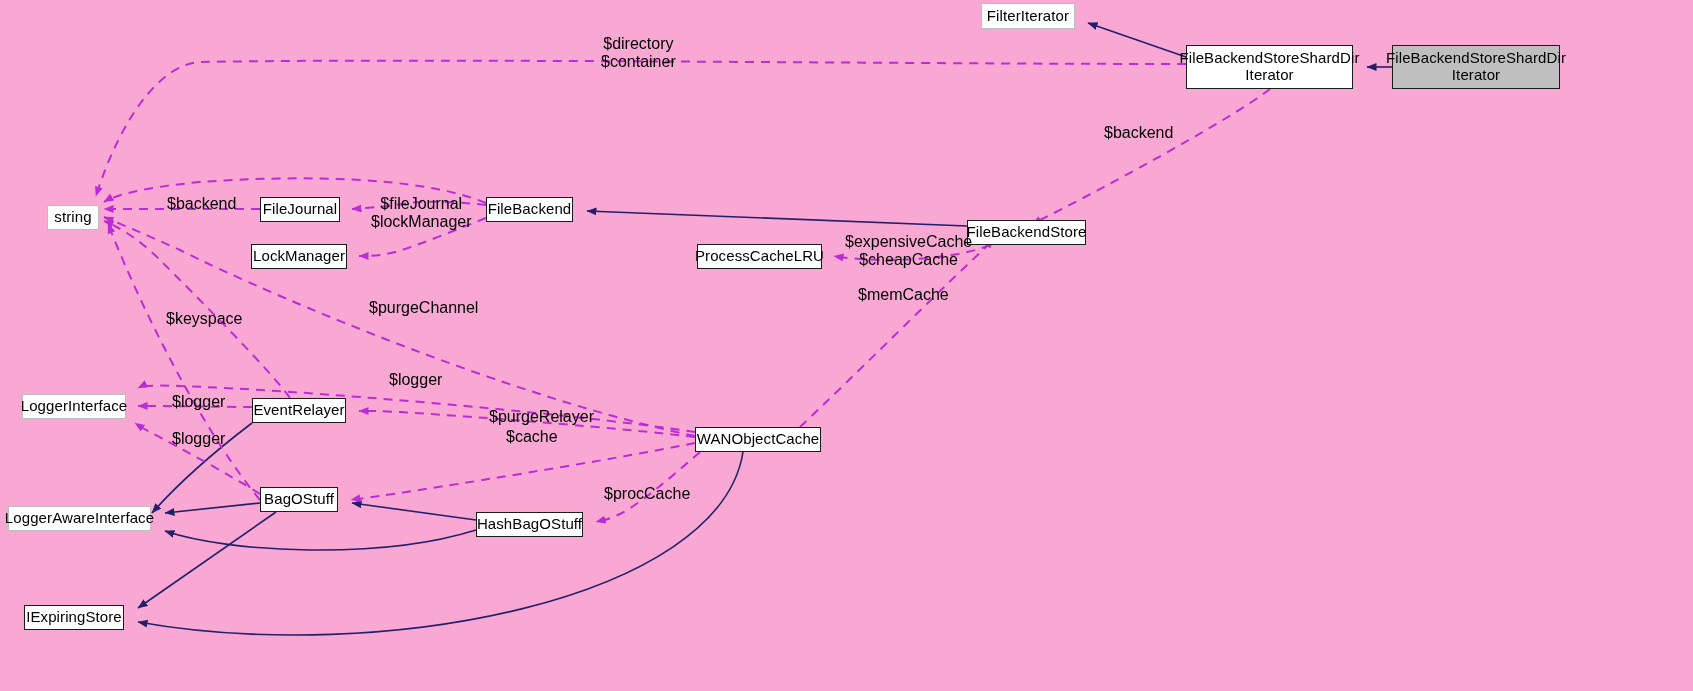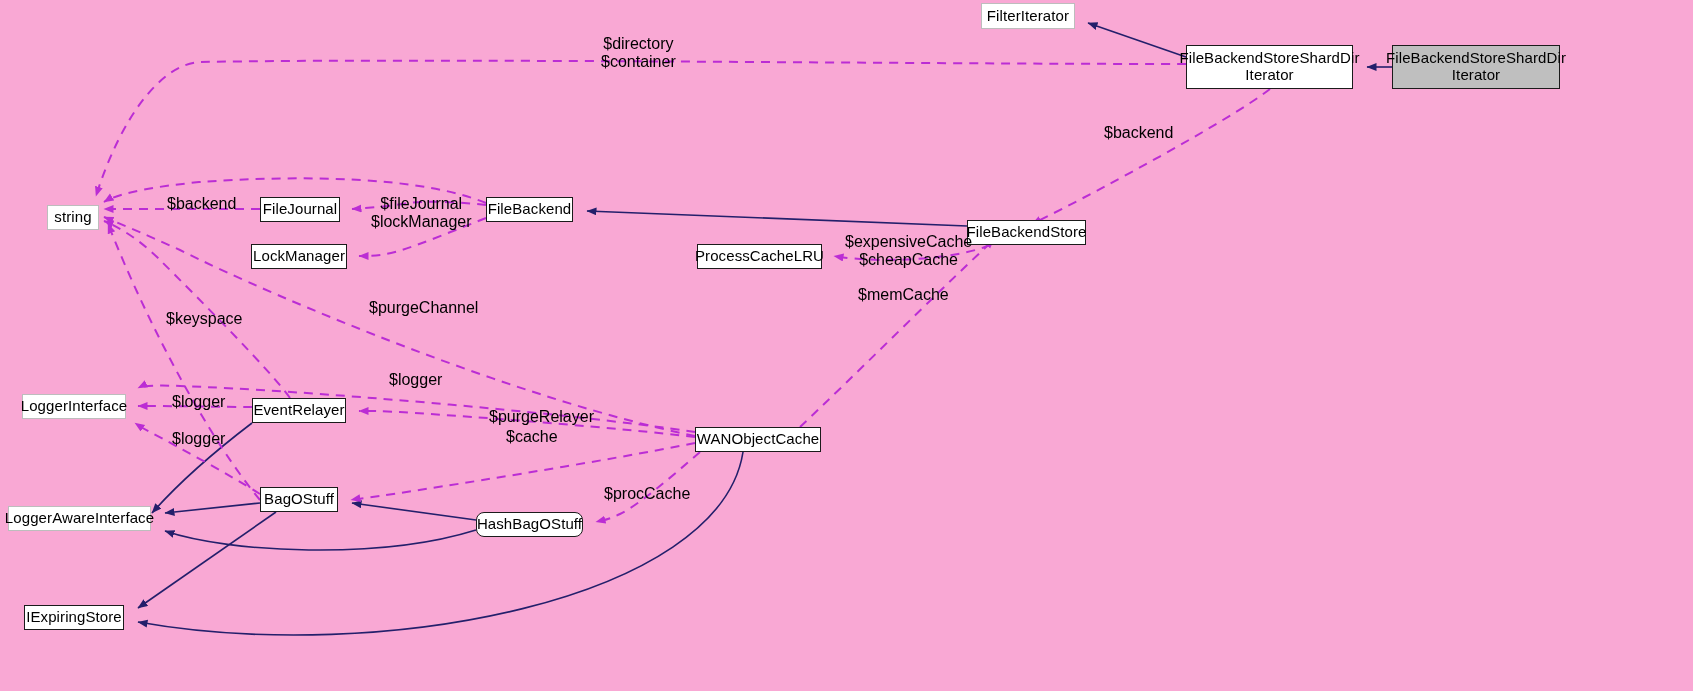--- a/index.html
+++ b/index.html
@@ -160,21 +160,21 @@
   <div class="node faint" style="left:22px; top:394px; width:104px; height:25px;">LoggerInterface</div>
 
   <div class="node solid" style="left:252px; top:398px; width:94px; height:25px;">EventRelayer</div>
 
   <div class="node solid" style="left:695px; top:427px; width:126px; height:25px;">WANObjectCache</div>
 
   <div class="node faint" style="left:8px; top:506px; width:143px; height:25px;">LoggerAwareInterface</div>
 
   <div class="node solid" style="left:260px; top:487px; width:78px; height:25px;">BagOStuff</div>
 
-  <div class="node solid" style="left:476px; top:512px; width:107px; height:25px;border-radius:8px;">HashBagOStuff</div>
+  <div class="node solid" style="left:476px; top:512px; width:107px; height:25px;">HashBagOStuff</div>
 
   <div class="node solid" style="left:24px; top:605px; width:100px; height:25px;">IExpiringStore</div>
 
   <div class="edge-label center" style="left:601px; top:35px;">$directory
 $container</div>
 
 
   <div class="edge-label left" style="left:167px; top:195px;">$backend</div>
 
   <div class="edge-label center" style="left:371px; top:195px;">$fileJournal

